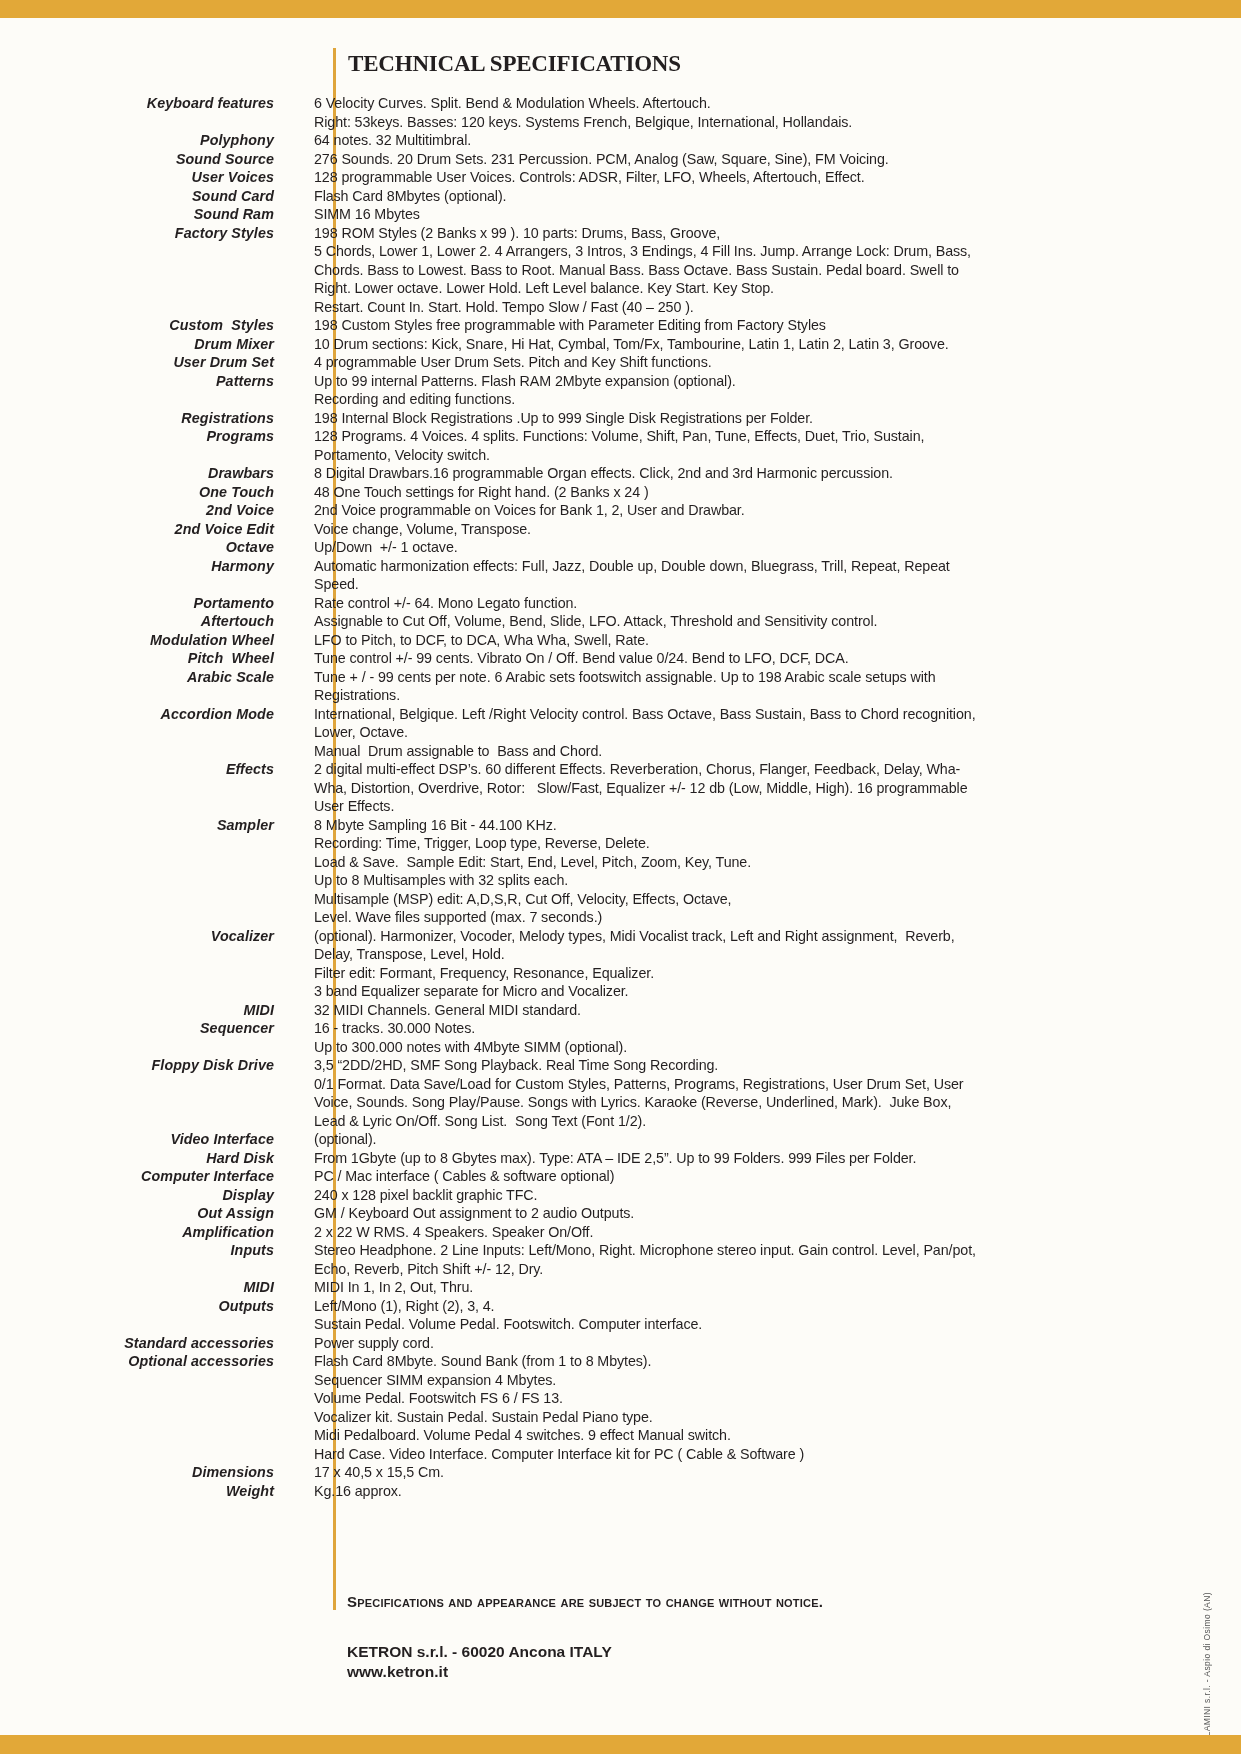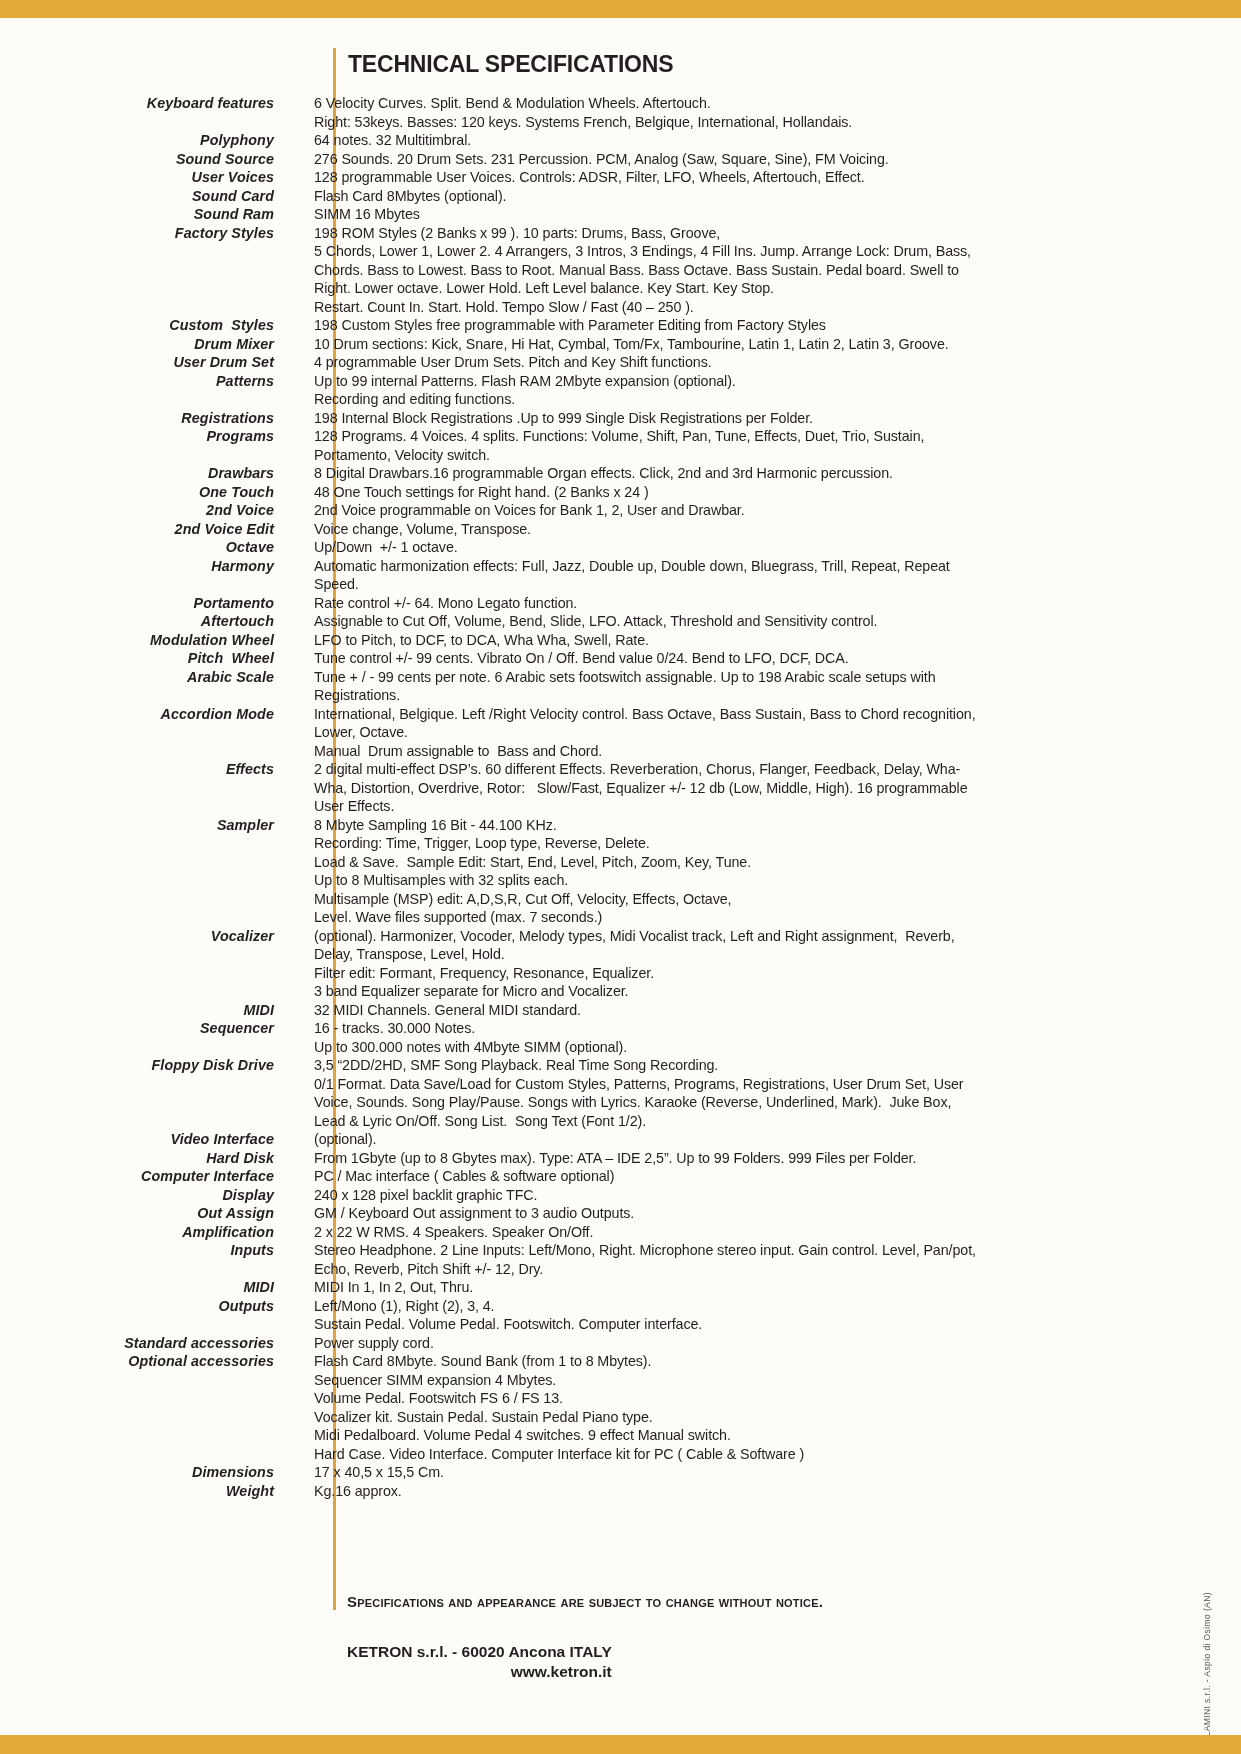--- a/index.html
+++ b/index.html
@@ -29,20 +29,21 @@
     left:333px;top:48px;width:3px;height:1562px;
     background:var(--divider,#dfa53c);
   }
   .title{
     position:absolute;
     left:348px;top:51px;
     font-size:23px;
     font-weight:bold;
     letter-spacing:-0.2px;
     white-space:pre;
+    font-family:Liberation Serif, serif;
   }
   .spec-table{
     position:absolute;
     left:0;top:94px;
     width:1195px;
   }
   .spec-row{
     display:flex;
     align-items:flex-start;
   }
@@ -77,21 +78,20 @@
     font-weight:bold;
     letter-spacing:0.2px;
     white-space:pre;
   }
   .company{
     position:absolute;
     left:347px;top:1642px;
     font-size:15.5px;
     font-weight:bold;
     line-height:20px;
-    text-align:right;
   }
   .company .site{white-space:pre;}
   .side-text{
     position:absolute;
     left:1202px;top:1570px;
     height:172px;width:14px;
     writing-mode:vertical-rl;
     transform:rotate(180deg);
     font-size:8.5px;
     color:var(--muted,#555555);
@@ -341,21 +341,21 @@
       </div>
       <div class="spec-row">
         <div class="spec-label">Display</div>
         <div class="spec-lines">
           <div class="spec-line">240 x 128 pixel backlit graphic TFC.</div>
         </div>
       </div>
       <div class="spec-row">
         <div class="spec-label">Out Assign</div>
         <div class="spec-lines">
-          <div class="spec-line">GM / Keyboard Out assignment to 3 audio Outputs.</div>
+          <div class="spec-line">GM / Keyboard Out assignment to 2 audio Outputs.</div>
         </div>
       </div>
       <div class="spec-row">
         <div class="spec-label">Amplification</div>
         <div class="spec-lines">
           <div class="spec-line">2 x 22 W RMS. 4 Speakers. Speaker On/Off.</div>
         </div>
       </div>
       <div class="spec-row">
         <div class="spec-label">Inputs</div>

